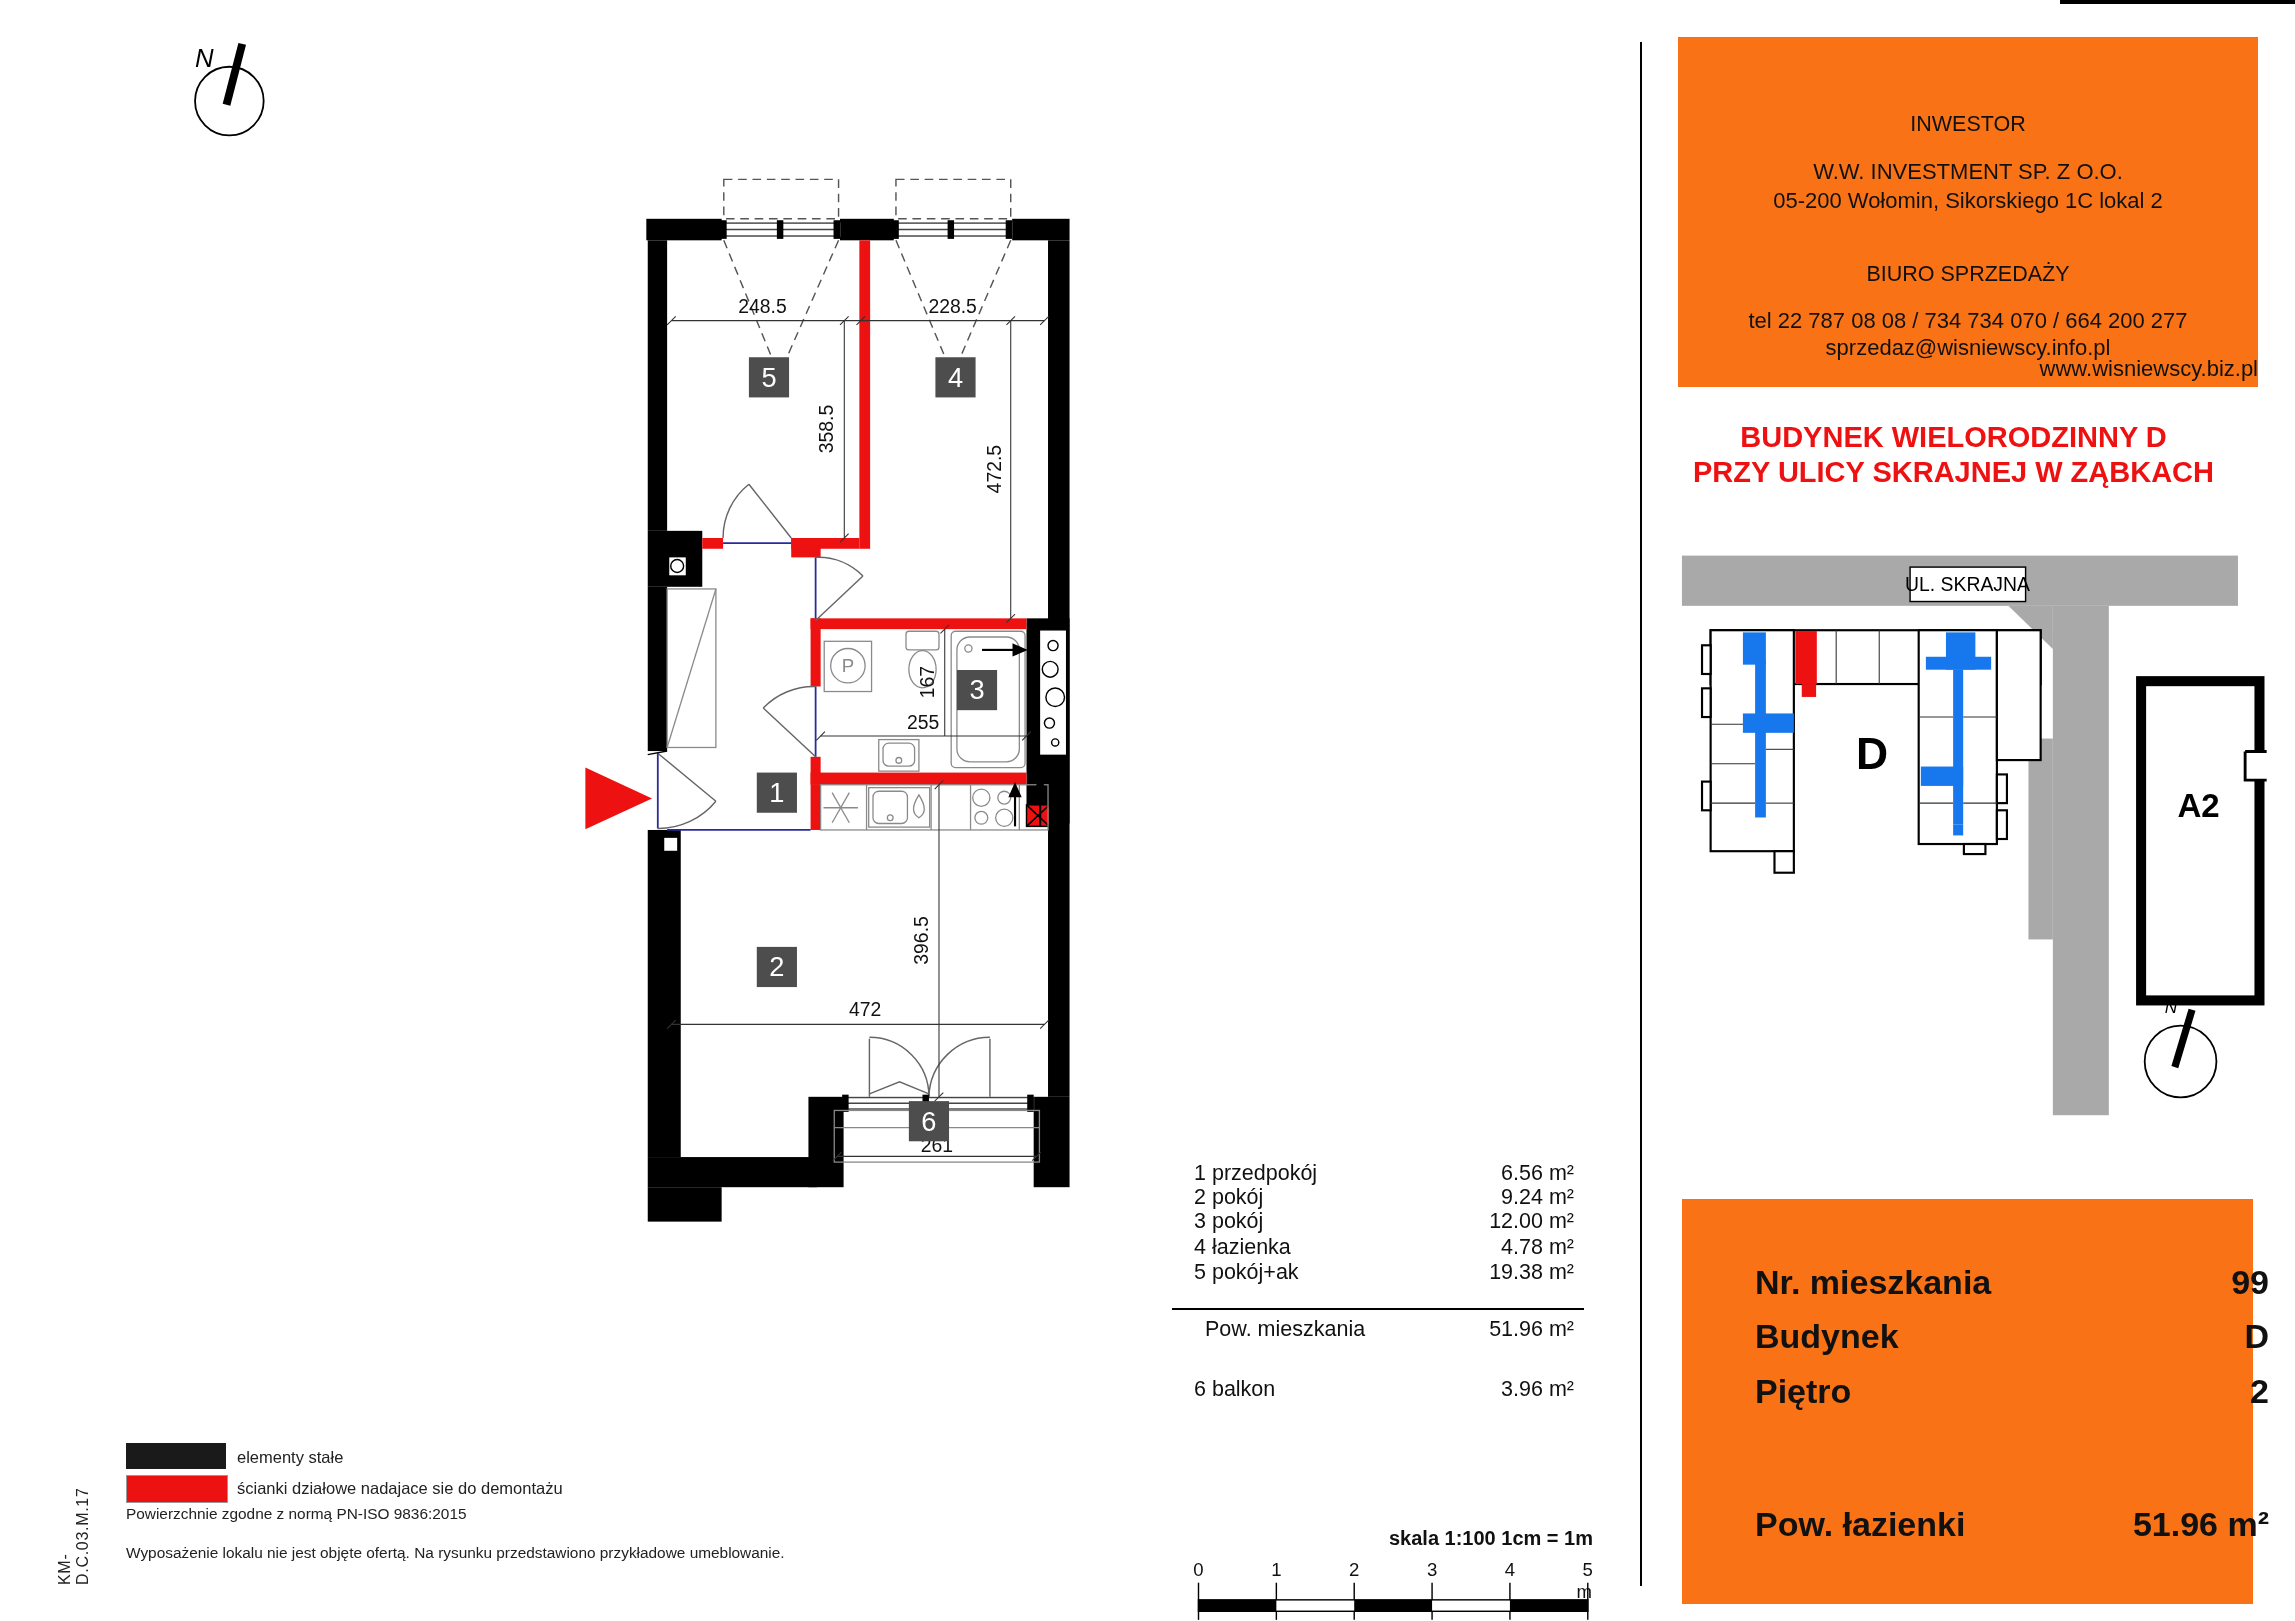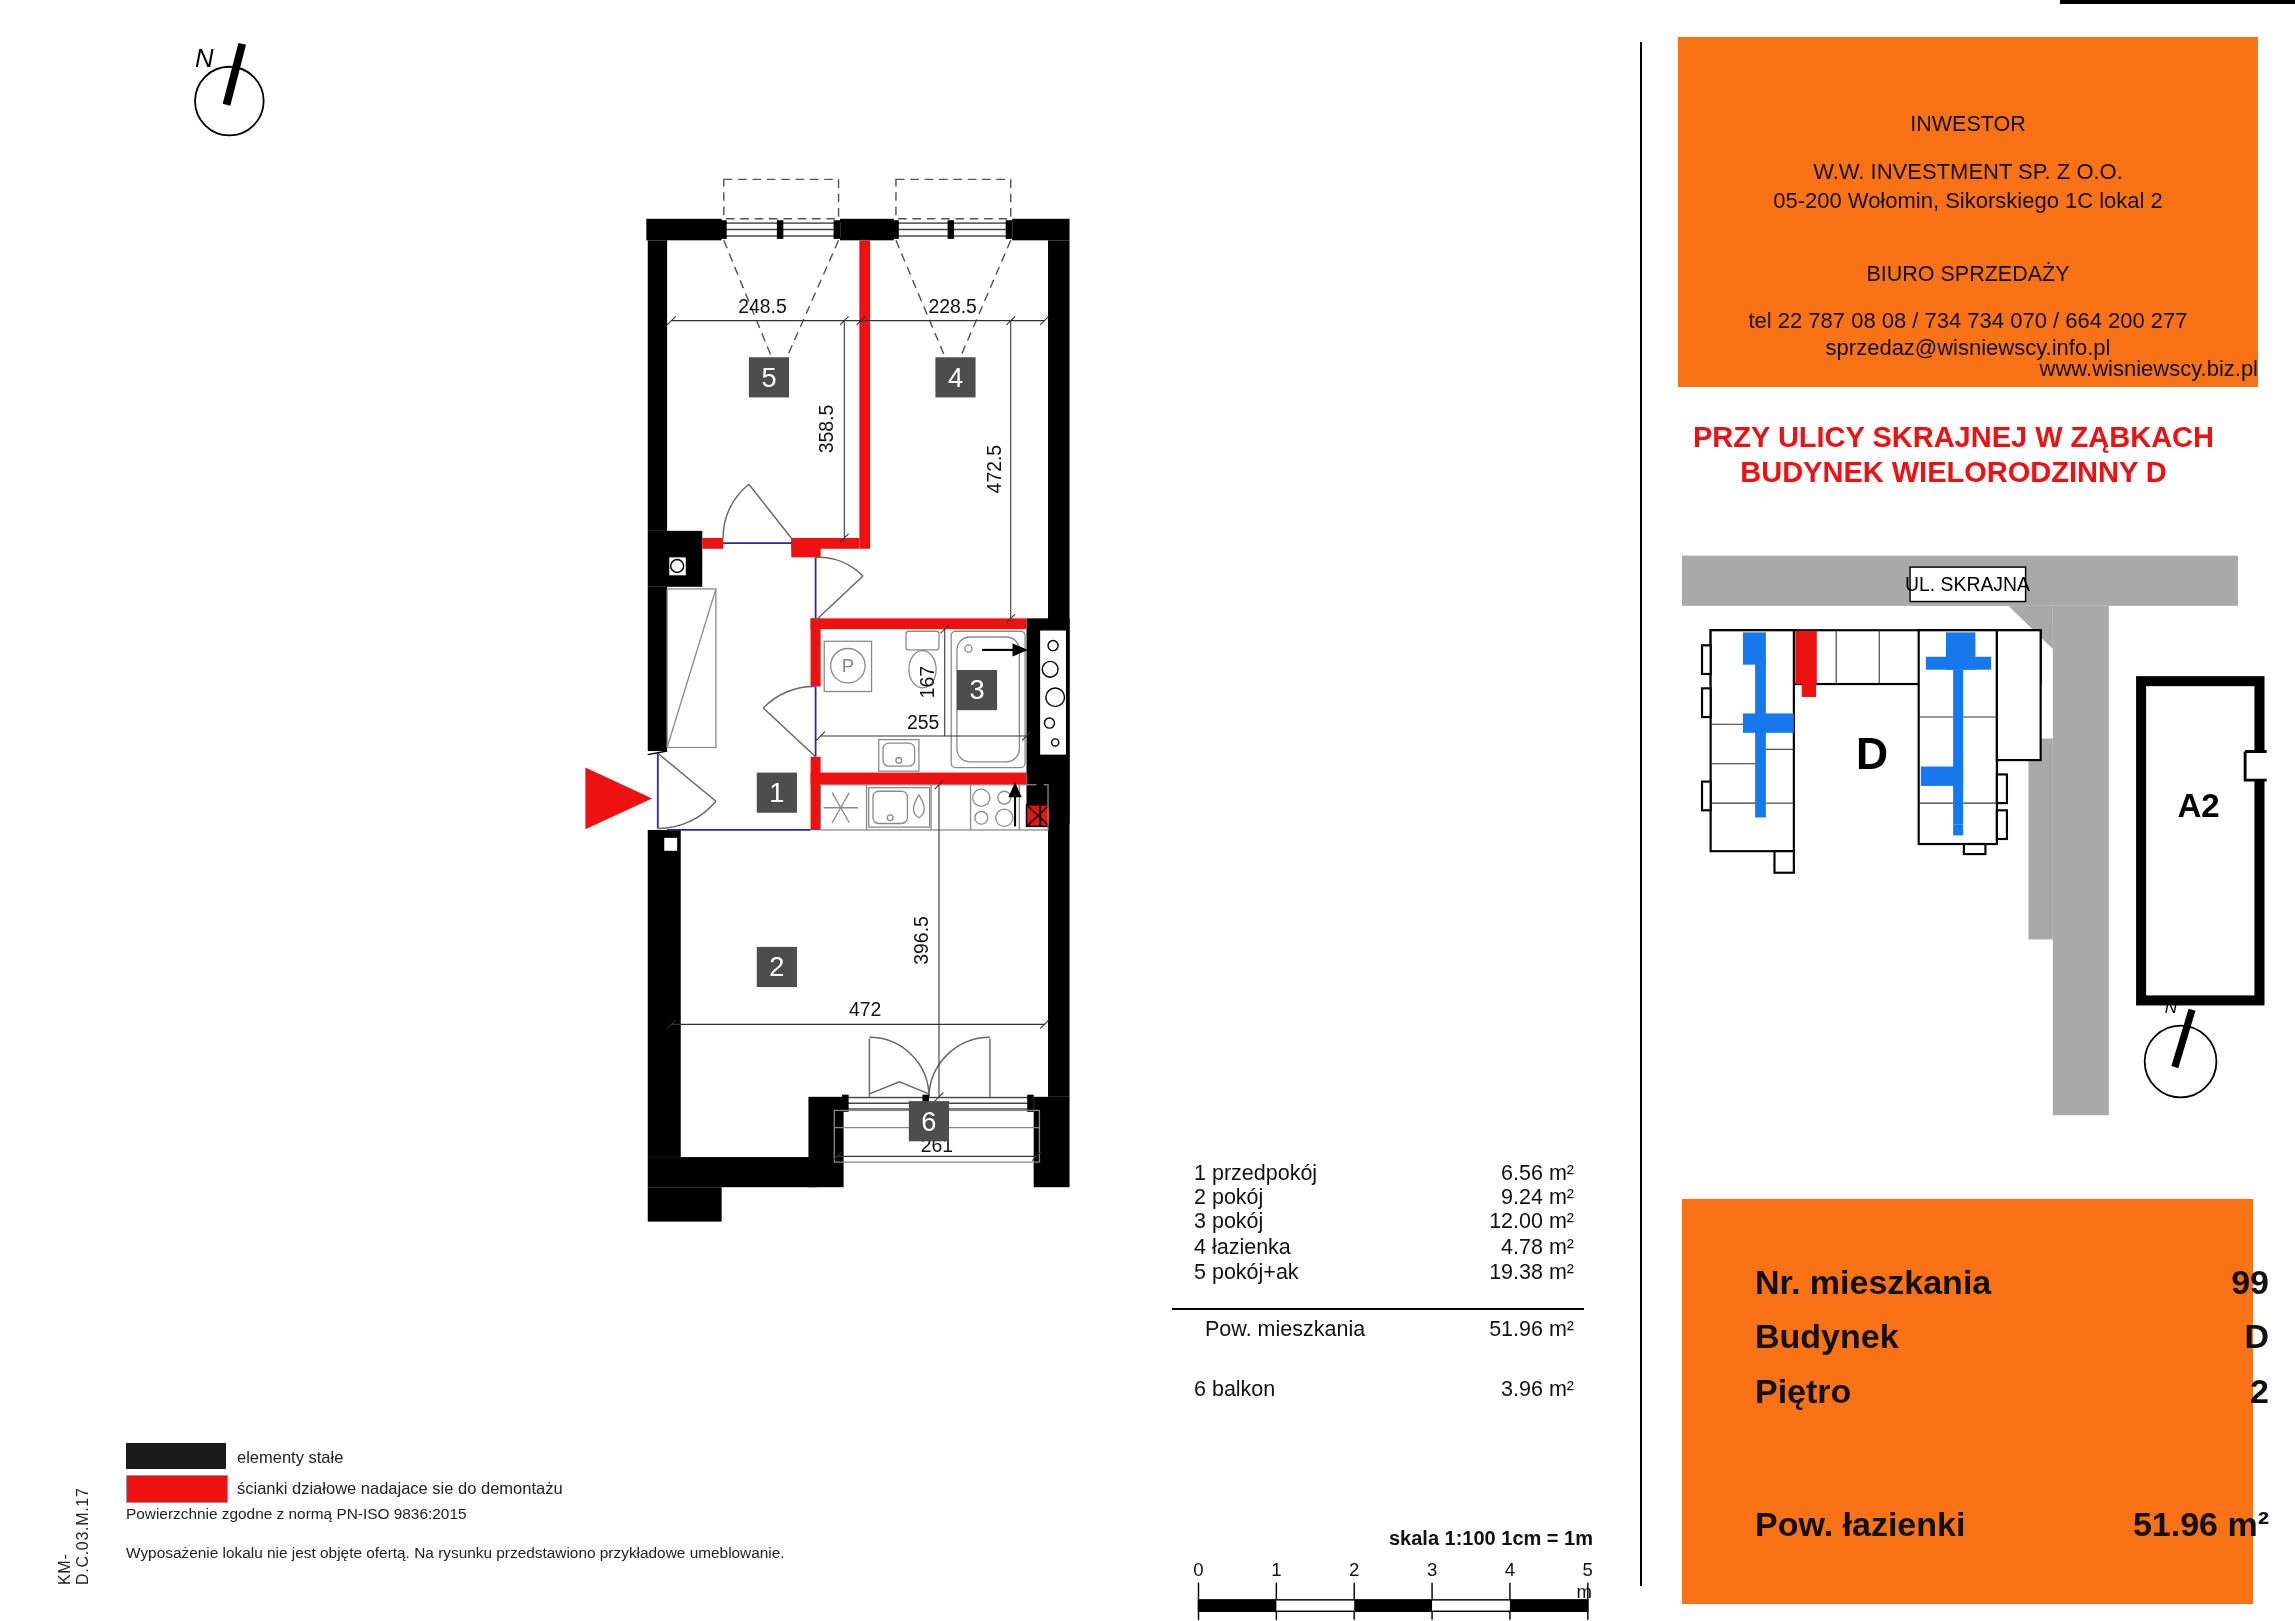--- a/index.html
+++ b/index.html
@@ -323,22 +323,22 @@
     <div class="inv-line" style="top:75px;font-size:21.5px;">INWESTOR</div>
     <div class="inv-line" style="top:122px;font-size:22px;">W.W. INVESTMENT SP. Z O.O.</div>
     <div class="inv-line" style="top:151px;font-size:22px;">05-200 Wołomin, Sikorskiego 1C lokal 2</div>
     <div class="inv-line" style="top:225px;font-size:21.5px;">BIURO SPRZEDAŻY</div>
     <div class="inv-line" style="top:271px;font-size:22px;">tel 22 787 08 08 / 734 734 070 / 664 200 277</div>
     <div class="inv-line" style="top:298px;font-size:22px;">sprzedaz@wisniewscy.info.pl</div>
     <div class="inv-line" style="top:319px;font-size:22px;text-align:right;">www.wisniewscy.biz.pl</div>
   </div>
 
   <div class="abs ctr" style="left:1650px;top:420px;width:607px;font-size:29px;font-weight:bold;color:#ee1111;line-height:35px;">
+    <div>BUDYNEK WIELORODZINNY D</div>
     <div>PRZY ULICY SKRAJNEJ W ZĄBKACH</div>
-    <div>BUDYNEK WIELORODZINNY D</div>
   </div>
 
   <svg class="abs" style="left:1664px;top:552px" width="617" height="574" viewBox="2320 770 860 800">
 
     <g fill="#a9a9a9">
       <rect x="2345" y="775" width="775" height="70"></rect>
       <polygon points="2800,845 2862,845 2862,905"></polygon>
       <rect x="2862" y="845" width="78" height="710"></rect>
       <rect x="2828" y="1030" width="34" height="280"></rect>
     </g>

